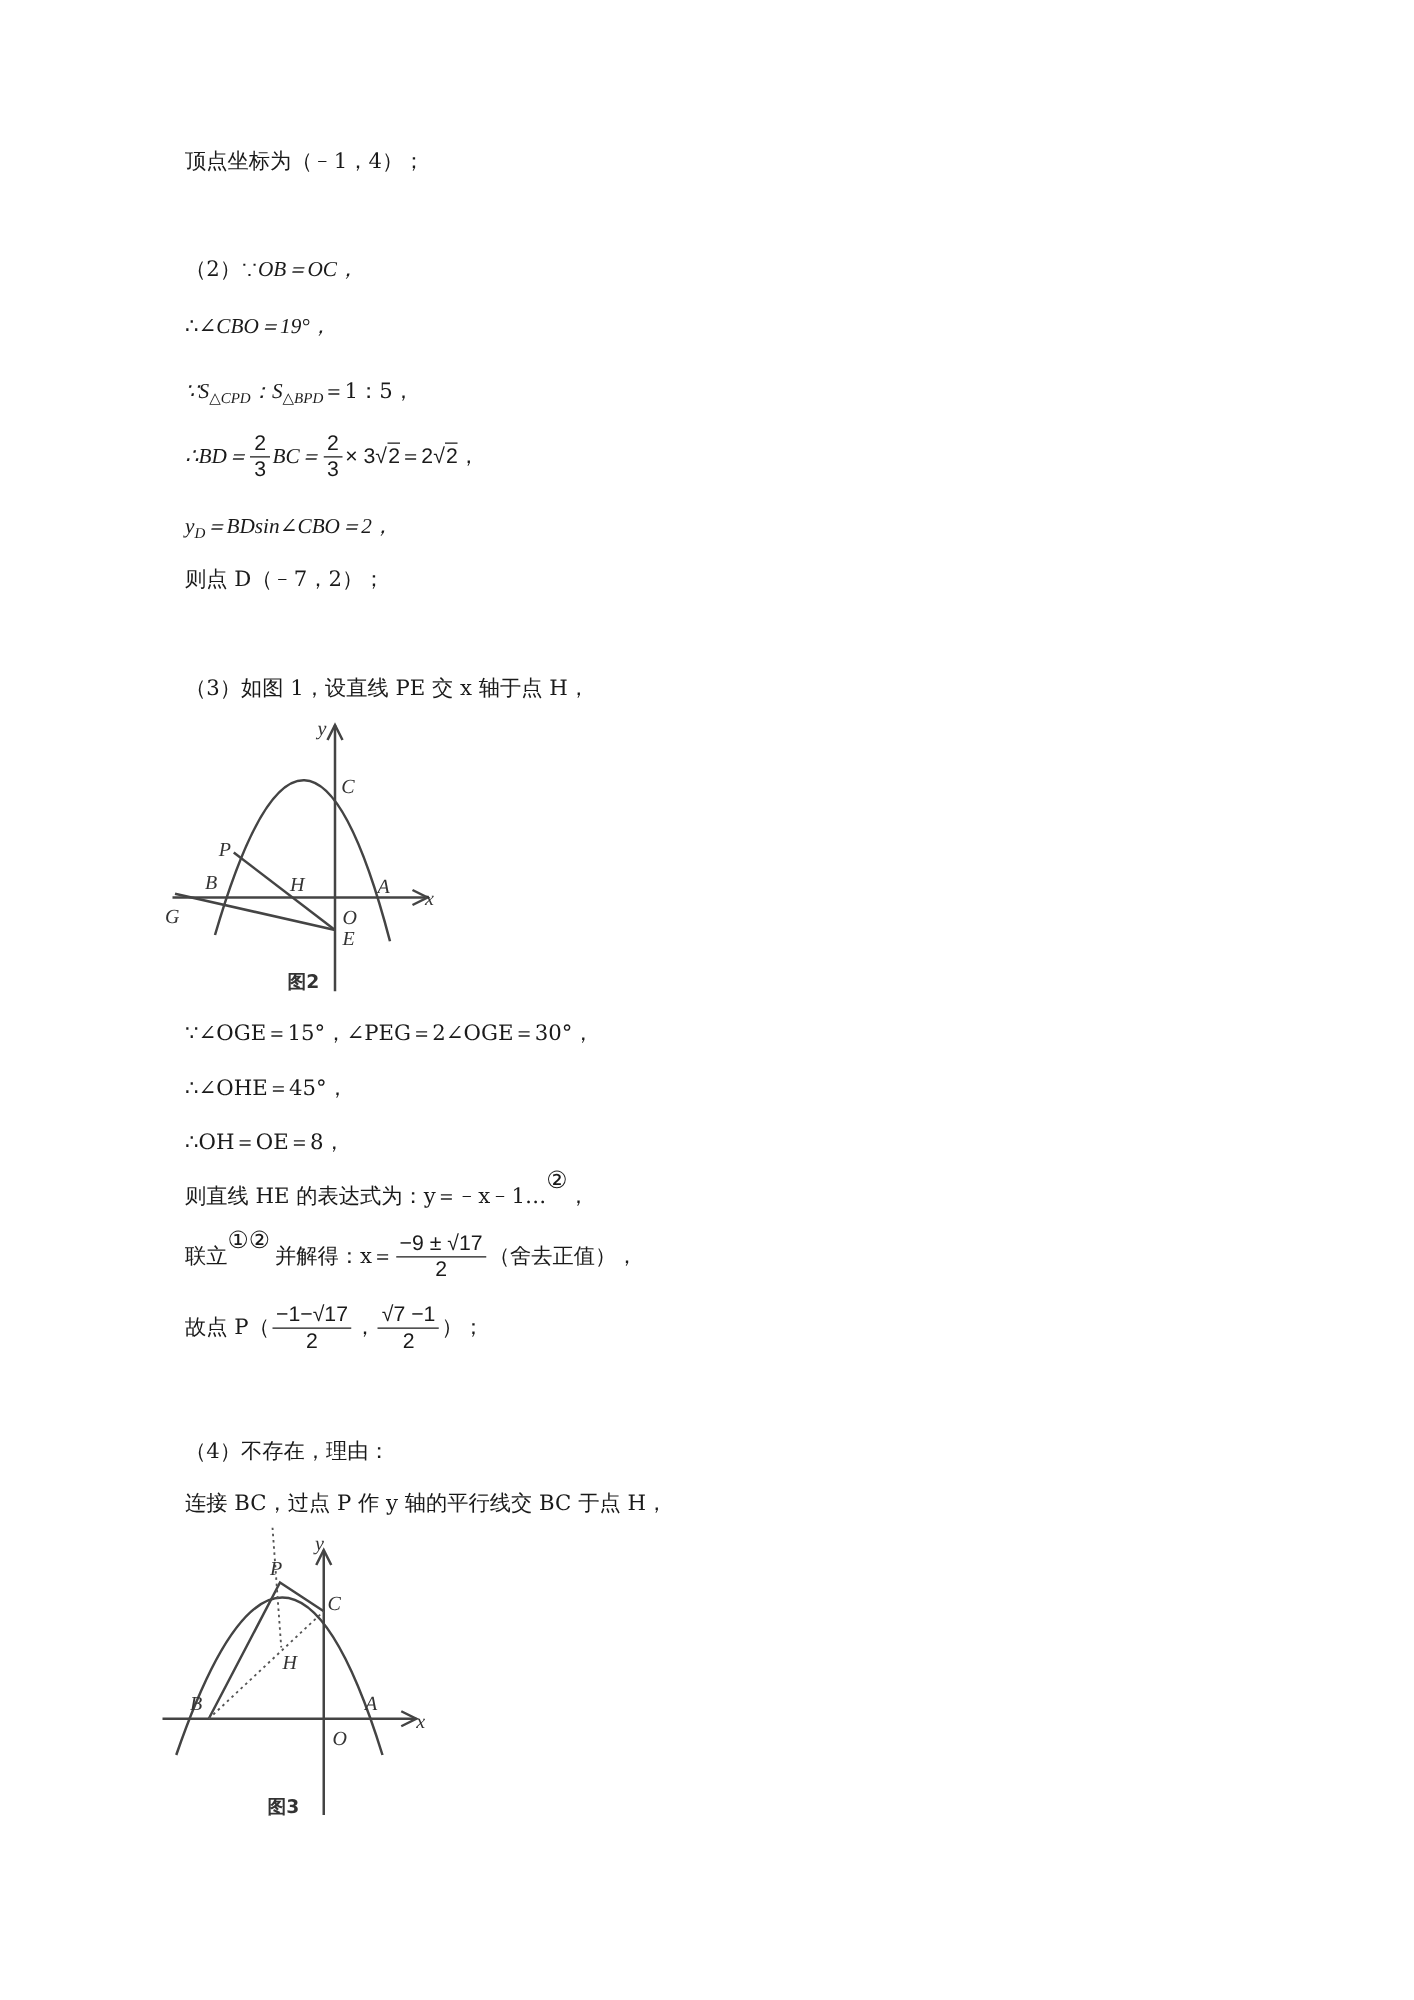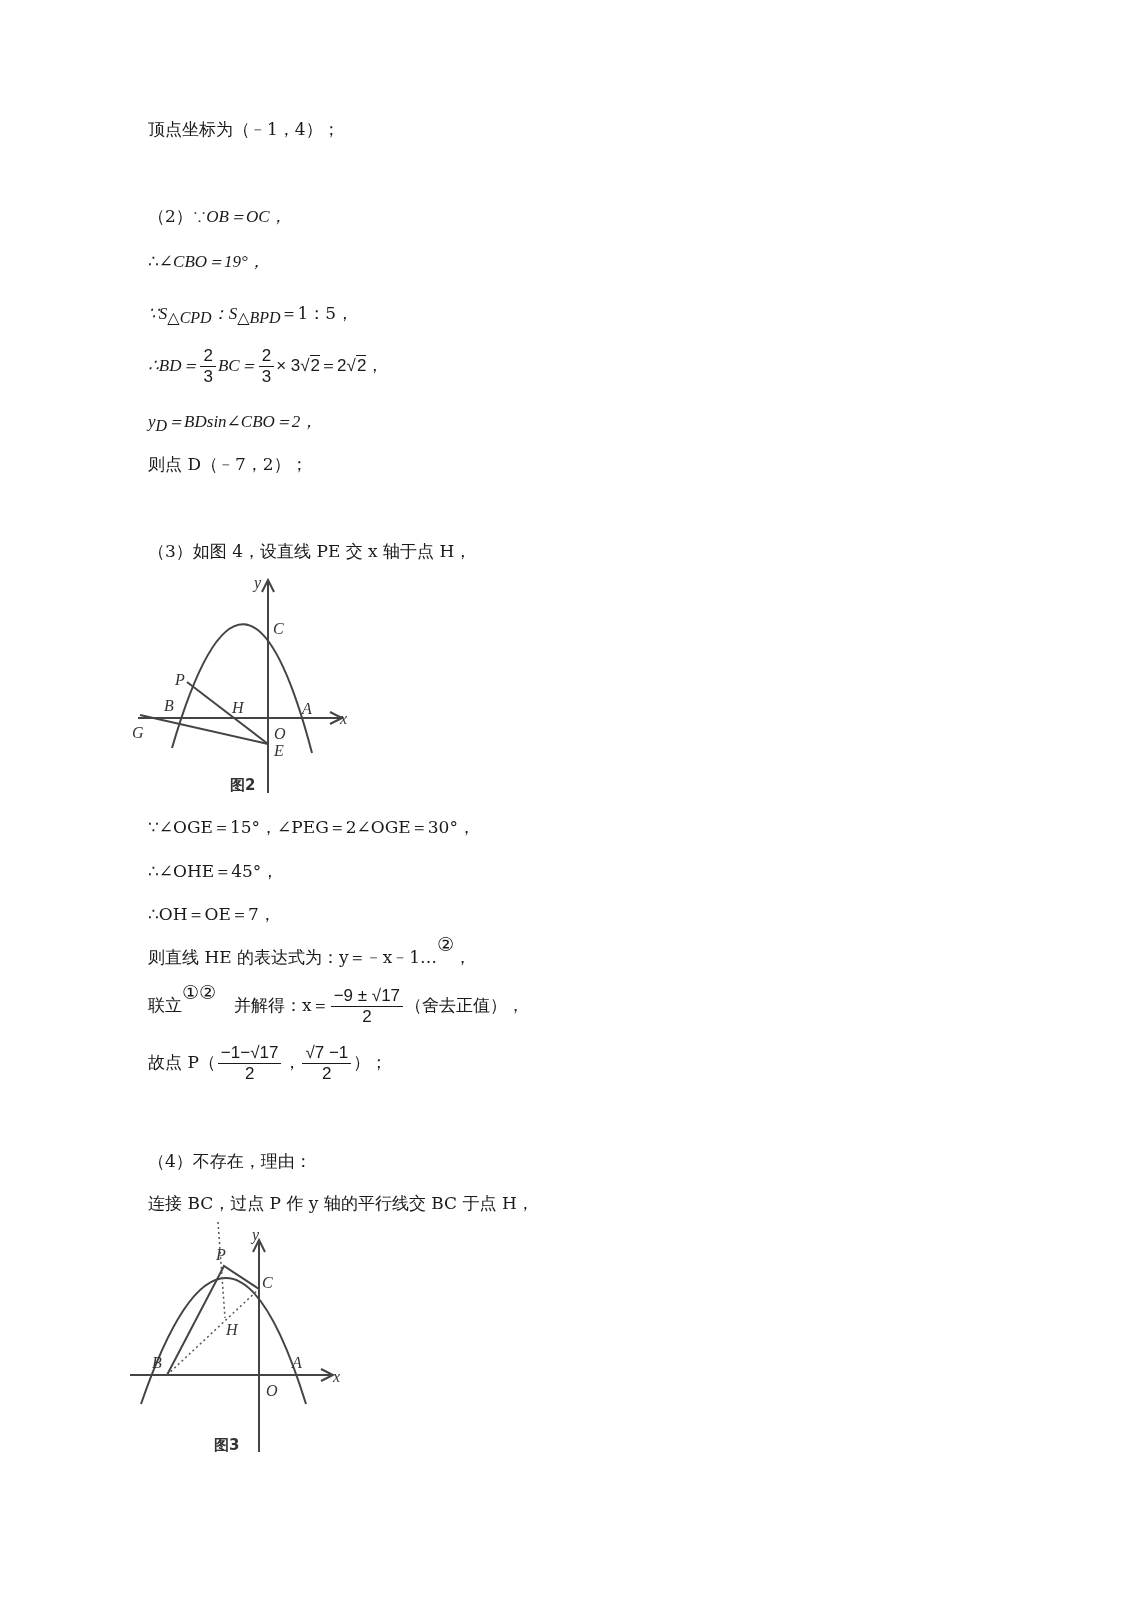--- a/index.html
+++ b/index.html
@@ -7,21 +7,21 @@
          font-family: "DejaVu Serif", "Liberation Serif", serif; color: #1a1a1a; }
   .line { position: absolute; left: 148px; font-size: 17px; line-height: 22px; white-space: nowrap; }
   .it { font-style: italic; font-family: "Liberation Serif", "DejaVu Serif", serif; }
   .frac { display: inline-block; vertical-align: middle; text-align: center; margin: 0 2px;
           font-family: "Liberation Sans", "DejaVu Sans", sans-serif; }
   .frac .num { display: block; border-bottom: 1.5px solid #1a1a1a; padding: 0 3px; line-height: 20px; }
   .frac .den { display: block; line-height: 20px; }
   .sqrt { font-family: "Liberation Sans", "DejaVu Sans", sans-serif; }
   .sqrt .rad { border-top: 1.5px solid #1a1a1a; padding-left: 1px; }
   .circ { font-size: 19px; position: relative; top: -12px; font-family: "DejaVu Sans", sans-serif; }
-  sub { font-size: 16px; }
+  sub { font-size: 12px; }
   .fig { position: absolute; }
   .fig svg text { font-family: "Liberation Serif", "DejaVu Serif", serif; font-style: italic; font-size: 16px; fill: #333; }
   .fig svg text.cap { font-style: normal; font-family: "DejaVu Sans", sans-serif; font-size: 15px; font-weight: bold; }
 </style>
 </head>
 <body>
 
 <div class="line" style="top:118px">顶点坐标为（﹣1，4）；</div>
 
 <div class="line" style="top:205px">
@@ -34,21 +34,21 @@
   <span class="it">∵S</span><sub class="it">△CPD</sub><span class="it">：S</span><sub class="it">△BPD</sub><span>＝1：5，</span>
 </div>
 <div class="line" style="top:343px; line-height:44px">
   <span class="it">∴BD＝</span><span class="frac"><span class="num">2</span><span class="den">3</span></span><span class="it">BC＝</span><span class="frac"><span class="num">2</span><span class="den">3</span></span><span class="sqrt">× 3</span><span class="sqrt">√<span class="rad">2</span></span><span class="sqrt">＝2</span><span class="sqrt">√<span class="rad">2</span></span><span>，</span>
 </div>
 <div class="line" style="top:410px">
   <span class="it">y</span><sub class="it">D</sub><span class="it">＝BDsin∠CBO＝2，</span>
 </div>
 <div class="line" style="top:453px">则点 D（﹣7，2）；</div>
 
-<div class="line" style="top:540px">（3）如图 4，设直线 PE 交 x 轴于点 H，</div>
+<div class="line" style="top:540px">（3）如图 1，设直线 PE 交 x 轴于点 H，</div>
 
 <div class="fig" style="left:130px; top:568px; width:230px; height:232px">
   <svg width="230" height="232" viewBox="0 0 230 232">
     <g stroke="#444" stroke-width="2" fill="none">
       <line x1="8" y1="150" x2="210" y2="150"></line>
       <polyline points="200,144 212,150 200,156"></polyline>
       <line x1="138" y1="225" x2="138" y2="12"></line>
       <polyline points="132,24 138,12 144,24"></polyline>
       <path d="M 42 180 Q 115 -70 182 185"></path>
       <line x1="57" y1="114" x2="138" y2="176"></line>
@@ -63,26 +63,26 @@
     <text x="172" y="146">A</text>
     <text x="2" y="170">G</text>
     <text x="144" y="171">O</text>
     <text x="144" y="188">E</text>
     <text class="cap" x="100" y="222">图2</text>
   </svg>
 </div>
 
 <div class="line" style="top:816px">∵∠OGE＝15°，∠PEG＝2∠OGE＝30°，</div>
 <div class="line" style="top:860px">∴∠OHE＝45°，</div>
-<div class="line" style="top:903px">∴OH＝OE＝7，</div>
+<div class="line" style="top:903px">∴OH＝OE＝8，</div>
 <div class="line" style="top:945px">
   <span>则直线 HE 的表达式为：y＝﹣x﹣1…</span><span class="circ">②</span><span>，</span>
 </div>
 <div class="line" style="top:982px; line-height:44px">
-  <span>联立</span><span class="circ" style="margin-right:18px">①②</span><span>并解得：x＝</span><span class="frac"><span class="num">−9 ± √17</span><span class="den">2</span></span><span>（舍去正值），</span>
+  <span>联立</span><span class="circ" style="margin-right:4px">①②</span><span>并解得：x＝</span><span class="frac"><span class="num">−9 ± √17</span><span class="den">2</span></span><span>（舍去正值），</span>
 </div>
 <div class="line" style="top:1040px; line-height:44px">
   <span>故点 P（</span><span class="frac"><span class="num">−1−√17</span><span class="den">2</span></span><span>，</span><span class="frac"><span class="num">√7 −1</span><span class="den">2</span></span><span>）；</span>
 </div>
 
 <div class="line" style="top:1150px">（4）不存在，理由：</div>
 <div class="line" style="top:1192px">连接 BC，过点 P 作 y 轴的平行线交 BC 于点 H，</div>
 
 <div class="fig" style="left:128px; top:1222px; width:230px; height:240px">
   <svg width="230" height="240" viewBox="0 0 230 240">

